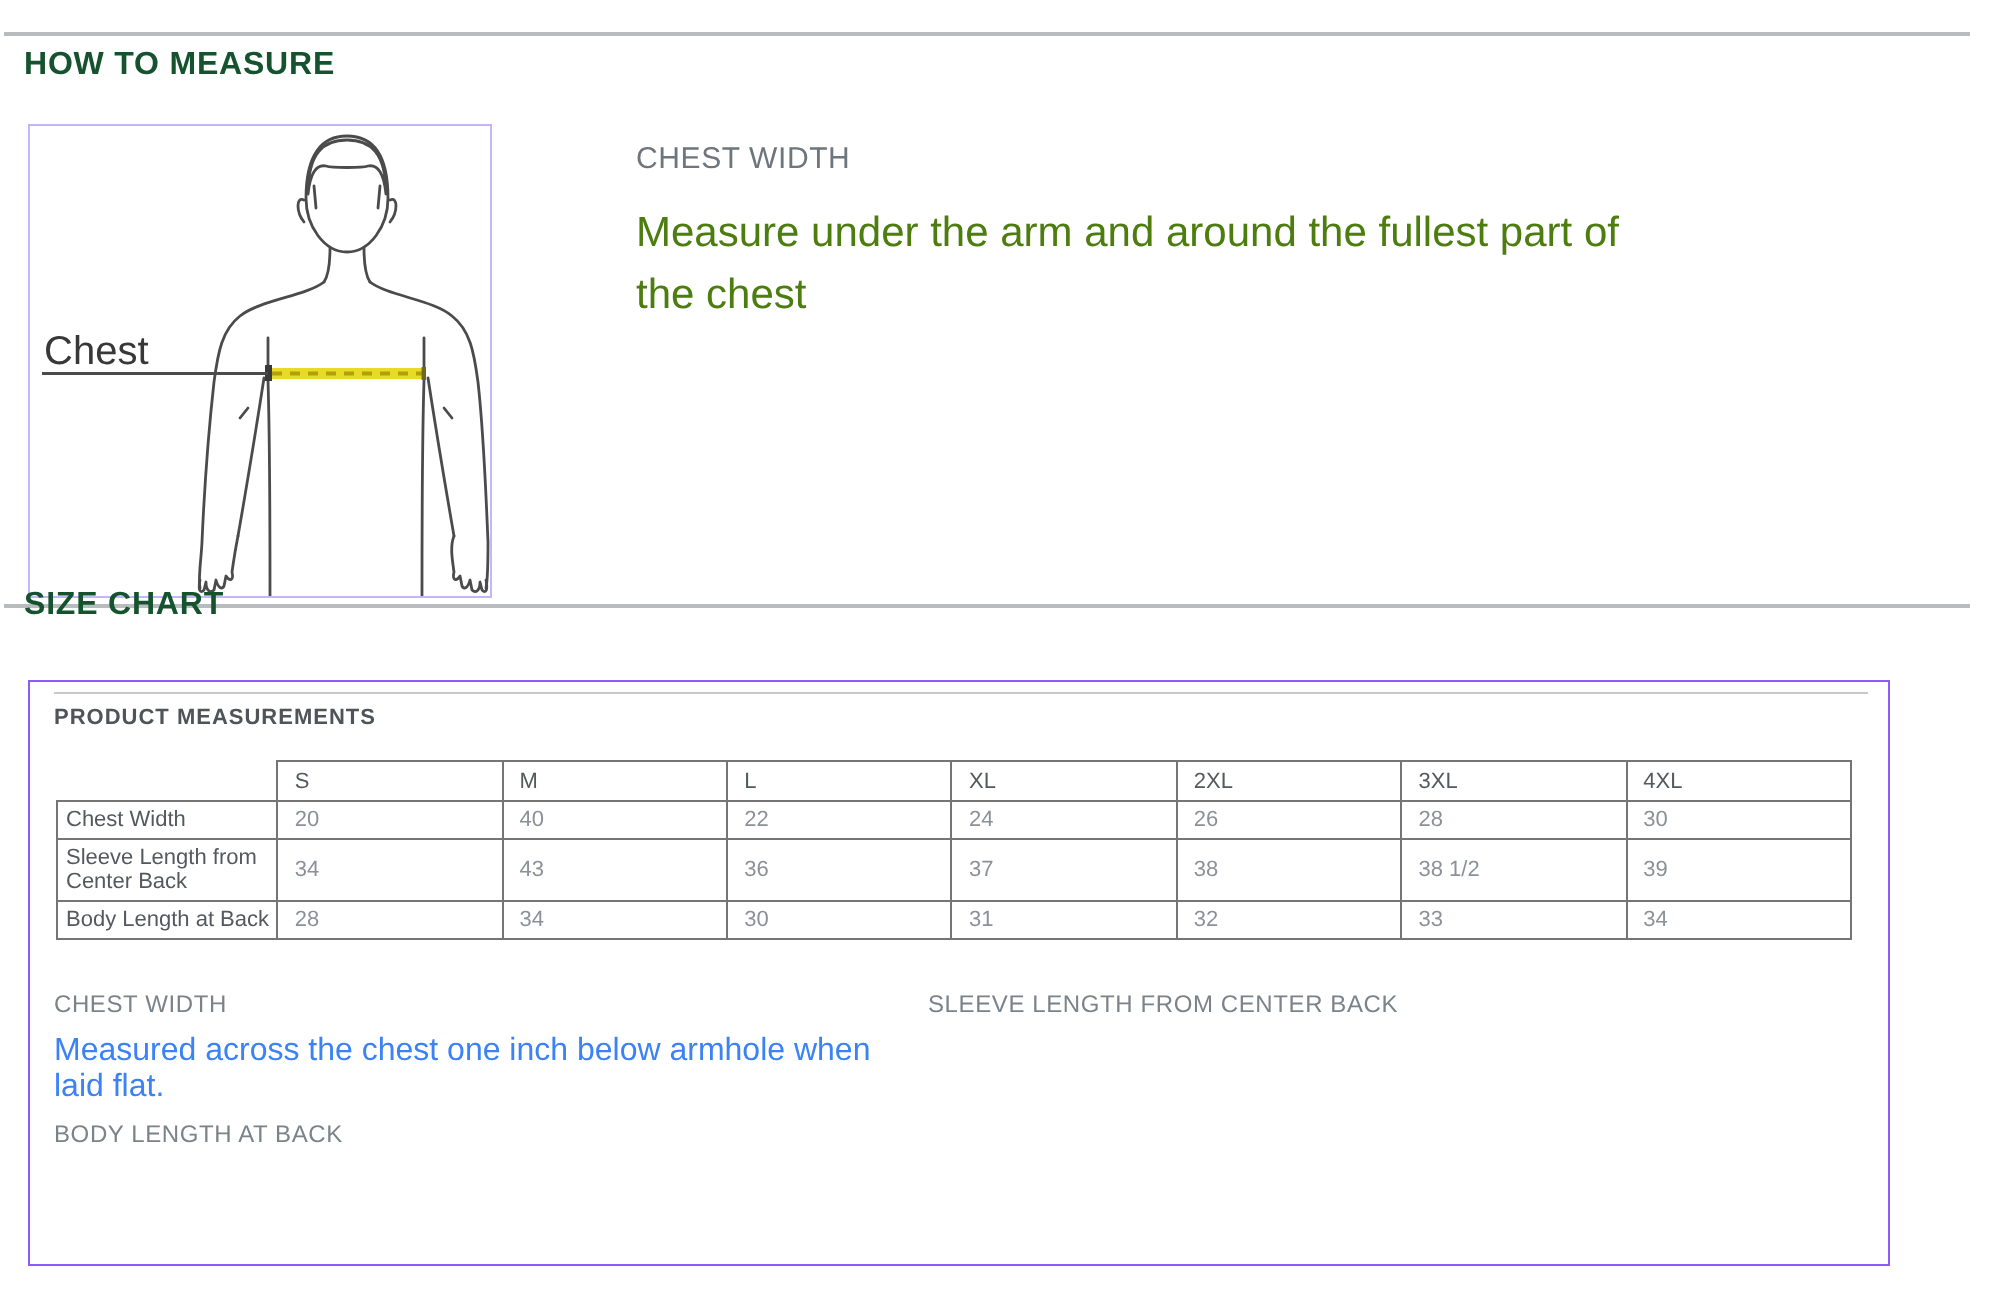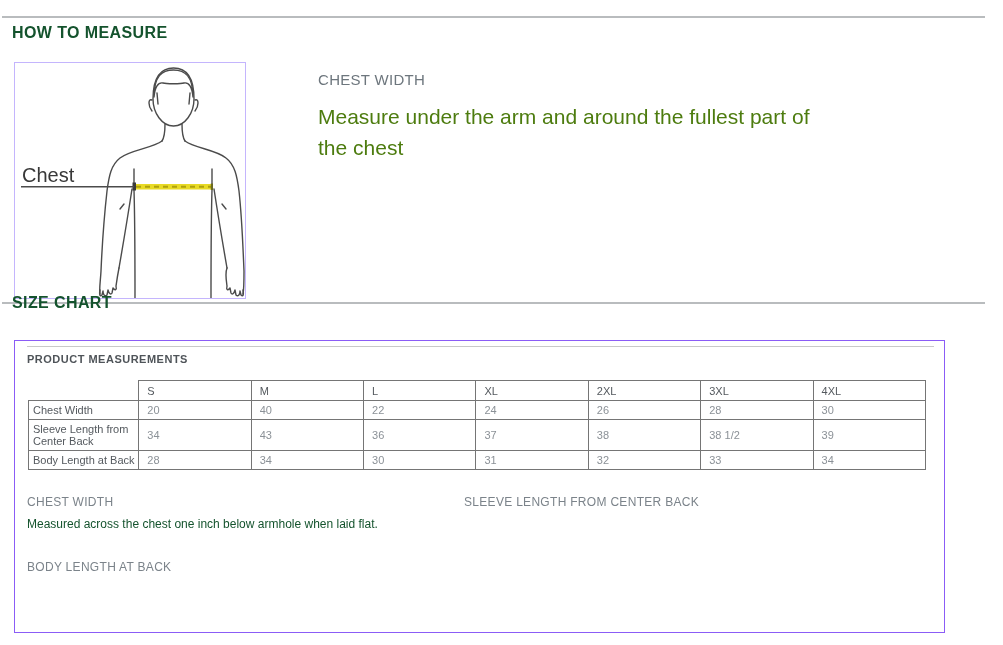--- a/index.html
+++ b/index.html
@@ -57,21 +57,21 @@
   .size-table th{height:19px;color:#54595e;}
   .size-table th.blank{border:none;}
   .size-table td{height:18px;color:#8b9197;}
   .size-table td.rowlabel{color:#54595e;padding-left:4px;line-height:12px;}
   .size-table tr.tall td{height:30px;}
   .col-label{width:110px;}
   .col-size{width:112px;}
 
   .def{position:absolute;width:430px;}
   .def-heading{font-size:12px;letter-spacing:.3px;color:#7b838a;}
-  .def-text{margin-top:8px;font-size:12px;color:#14532d;}
+  .def-text{margin-top:8px;font-size:16px;color:#3b82f6;}
   .def-chest{left:12px;top:154px;}
   .def-sleeve{left:449px;top:154px;}
   .def-body{left:12px;top:219px;}
 </style>
 </head>
 <body>
 
 <div class="page">
 
   <div class="rule rule-top"></div>

